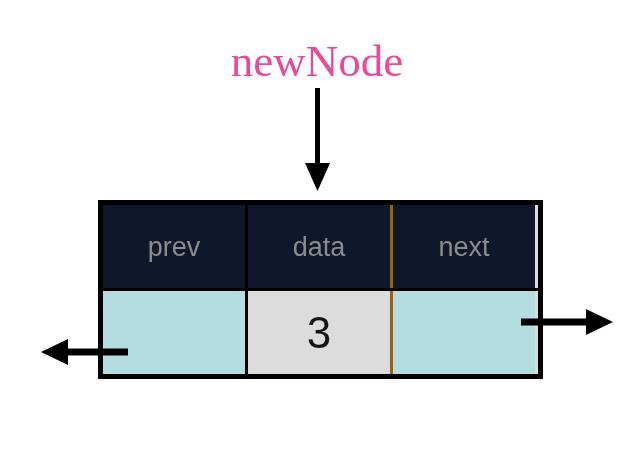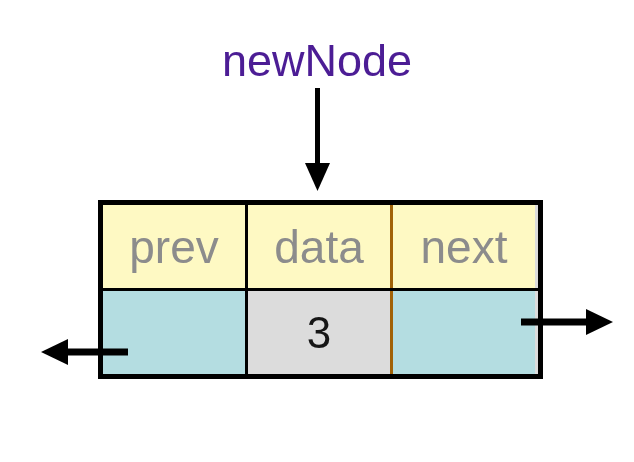--- a/index.html
+++ b/index.html
@@ -27,22 +27,22 @@
   
   .node-label {
     position: absolute;
     left: 0;
     top: 36px;
     width: 634px;
     text-align: center;
     font-size: 45px;
     line-height: 50px;
     letter-spacing: 0px;
-    color: #4c1d95;
-    font-family: Liberation Sans, sans-serif;
+    color: #ec4899;
+    font-family: Liberation Serif, serif;
     white-space: nowrap;
   }
 
   
   .node-box {
     position: absolute;
     left: 98px;
     top: 200px;
     width: 445px;
     height: 179px;
@@ -77,23 +77,23 @@
     justify-content: center;
     overflow: hidden;
   }
 
   
   .cell.col-prev { width: 142px; }
   .cell.col-data { width: 148px; border-left: 3px solid #000000; border-right: 3px solid #a16207; }
   .cell.col-next { width: 142px; }
 
   .cell.header {
-    background: #fef9c3;
+    background: #0f172a;
     color: #8c8c8c;
-    font-size: 46px;
+    font-size: 27px;
     line-height: 40px;
     font-family: "Liberation Sans", sans-serif;
   }
 
   .cell.ptr {
     background: #b4dde1;
   }
 
   .cell.data-value {
     background: #dcdcdc;

